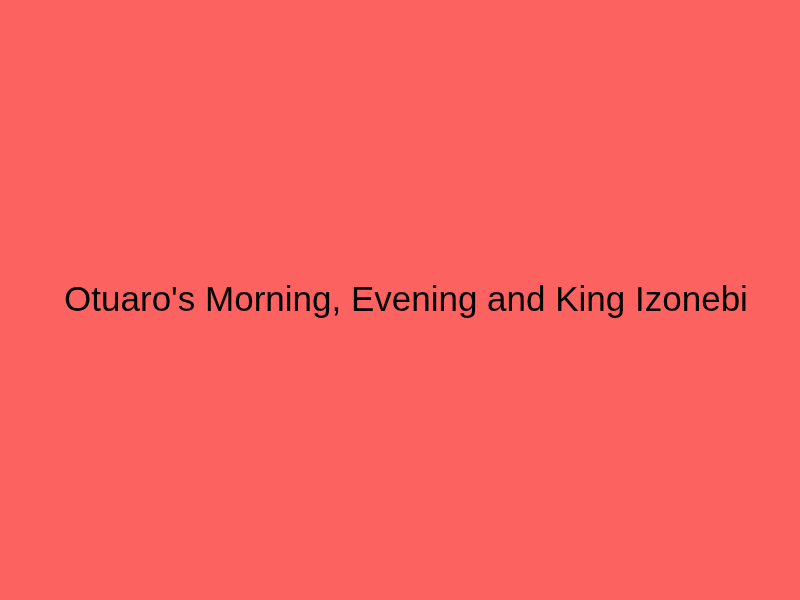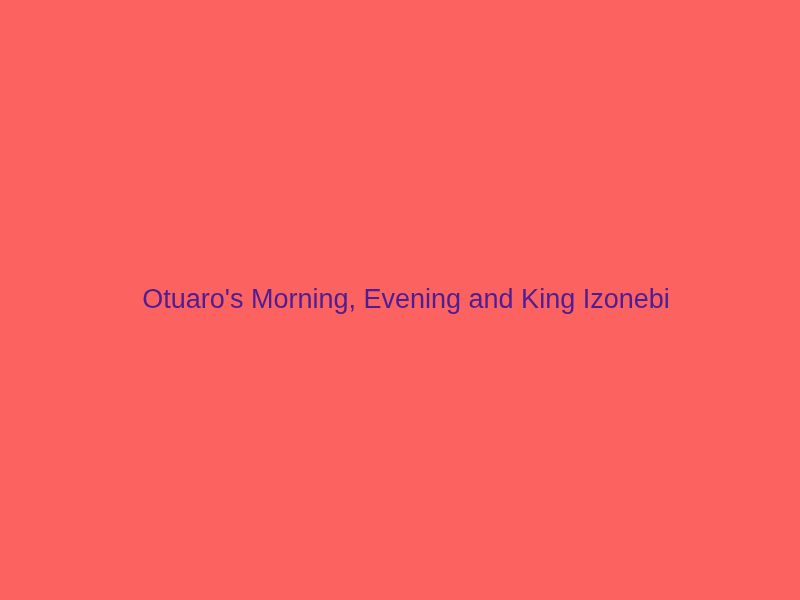--- a/index.html
+++ b/index.html
@@ -41,15 +41,15 @@
     
     position: relative;
     top: -1px;
   }
 </style>
 </head>
 <body>
 
 <div id="banner" style="background-color: rgb(252, 98, 96); width: 800px; height: 600px; text-align: center;">
 
-  <h1 id="banner-title" style="color: #4c1d95; font-size: 27px; margin-left: 12px;">Otuaro's Morning, Evening and King Izonebi</h1>
+  <h1 id="banner-title" style="color: #000000; font-size: 35px; margin-left: 12px;">Otuaro's Morning, Evening and King Izonebi</h1>
 
 </div>
 
 </body></html>

